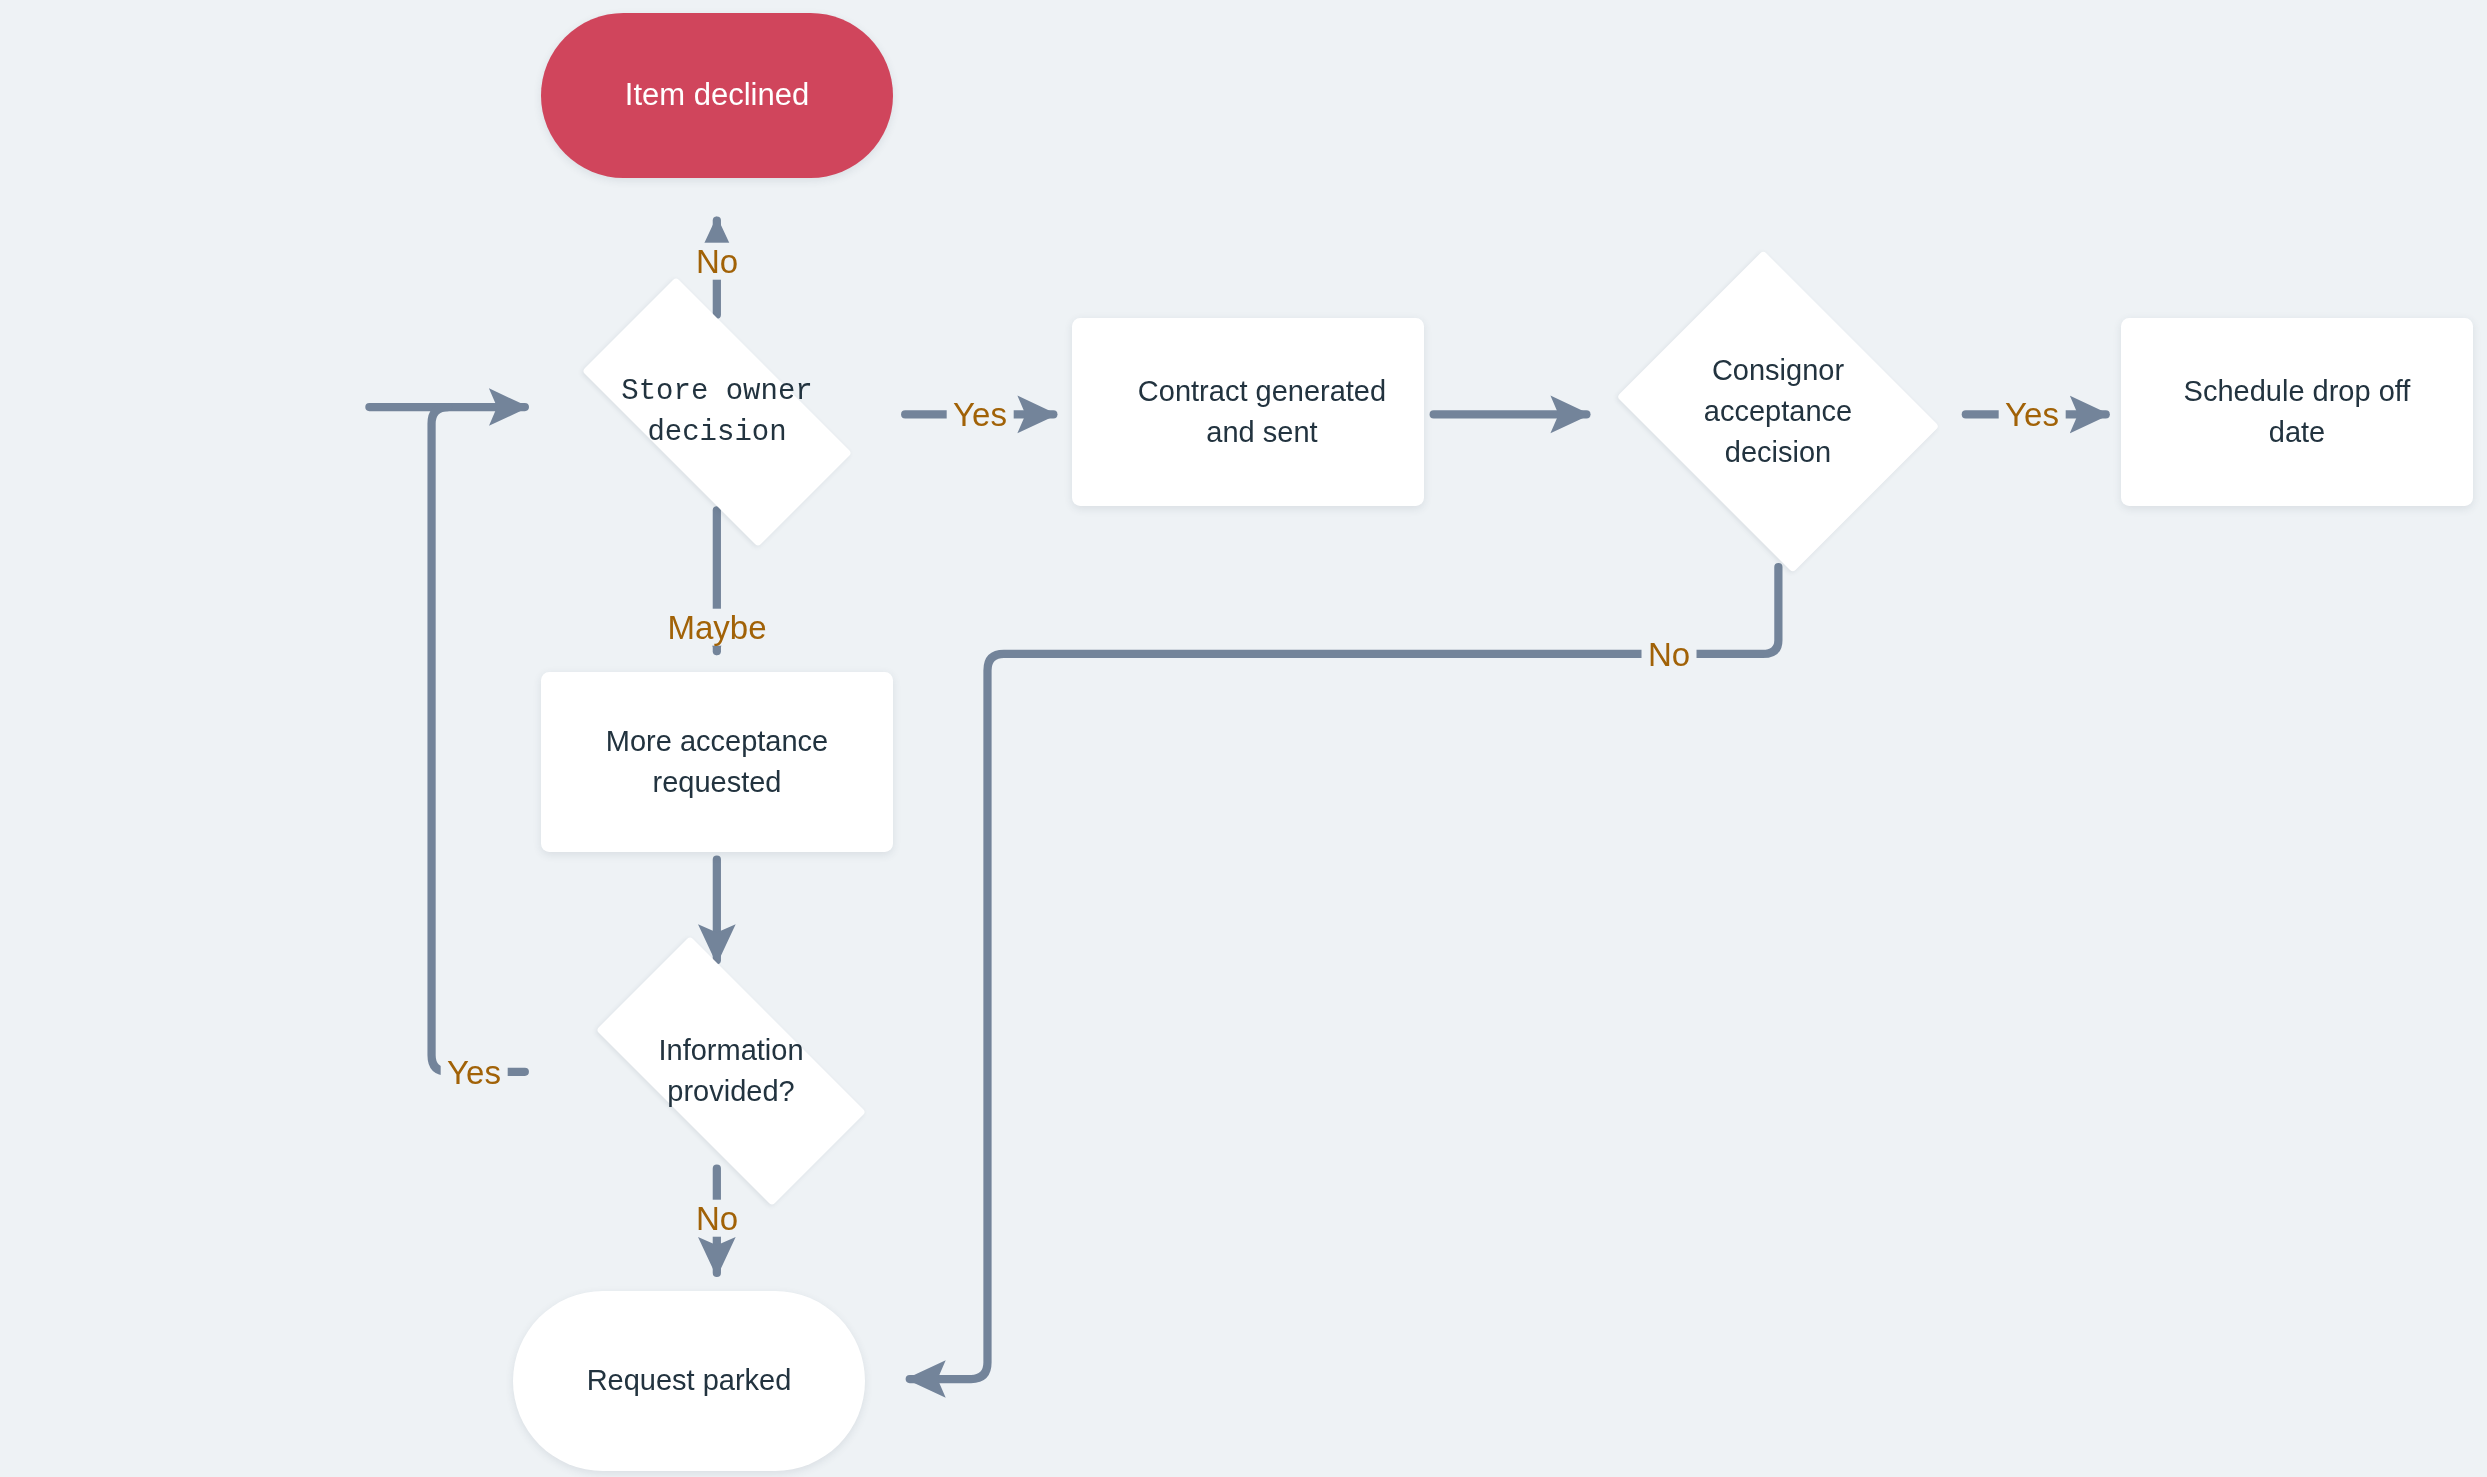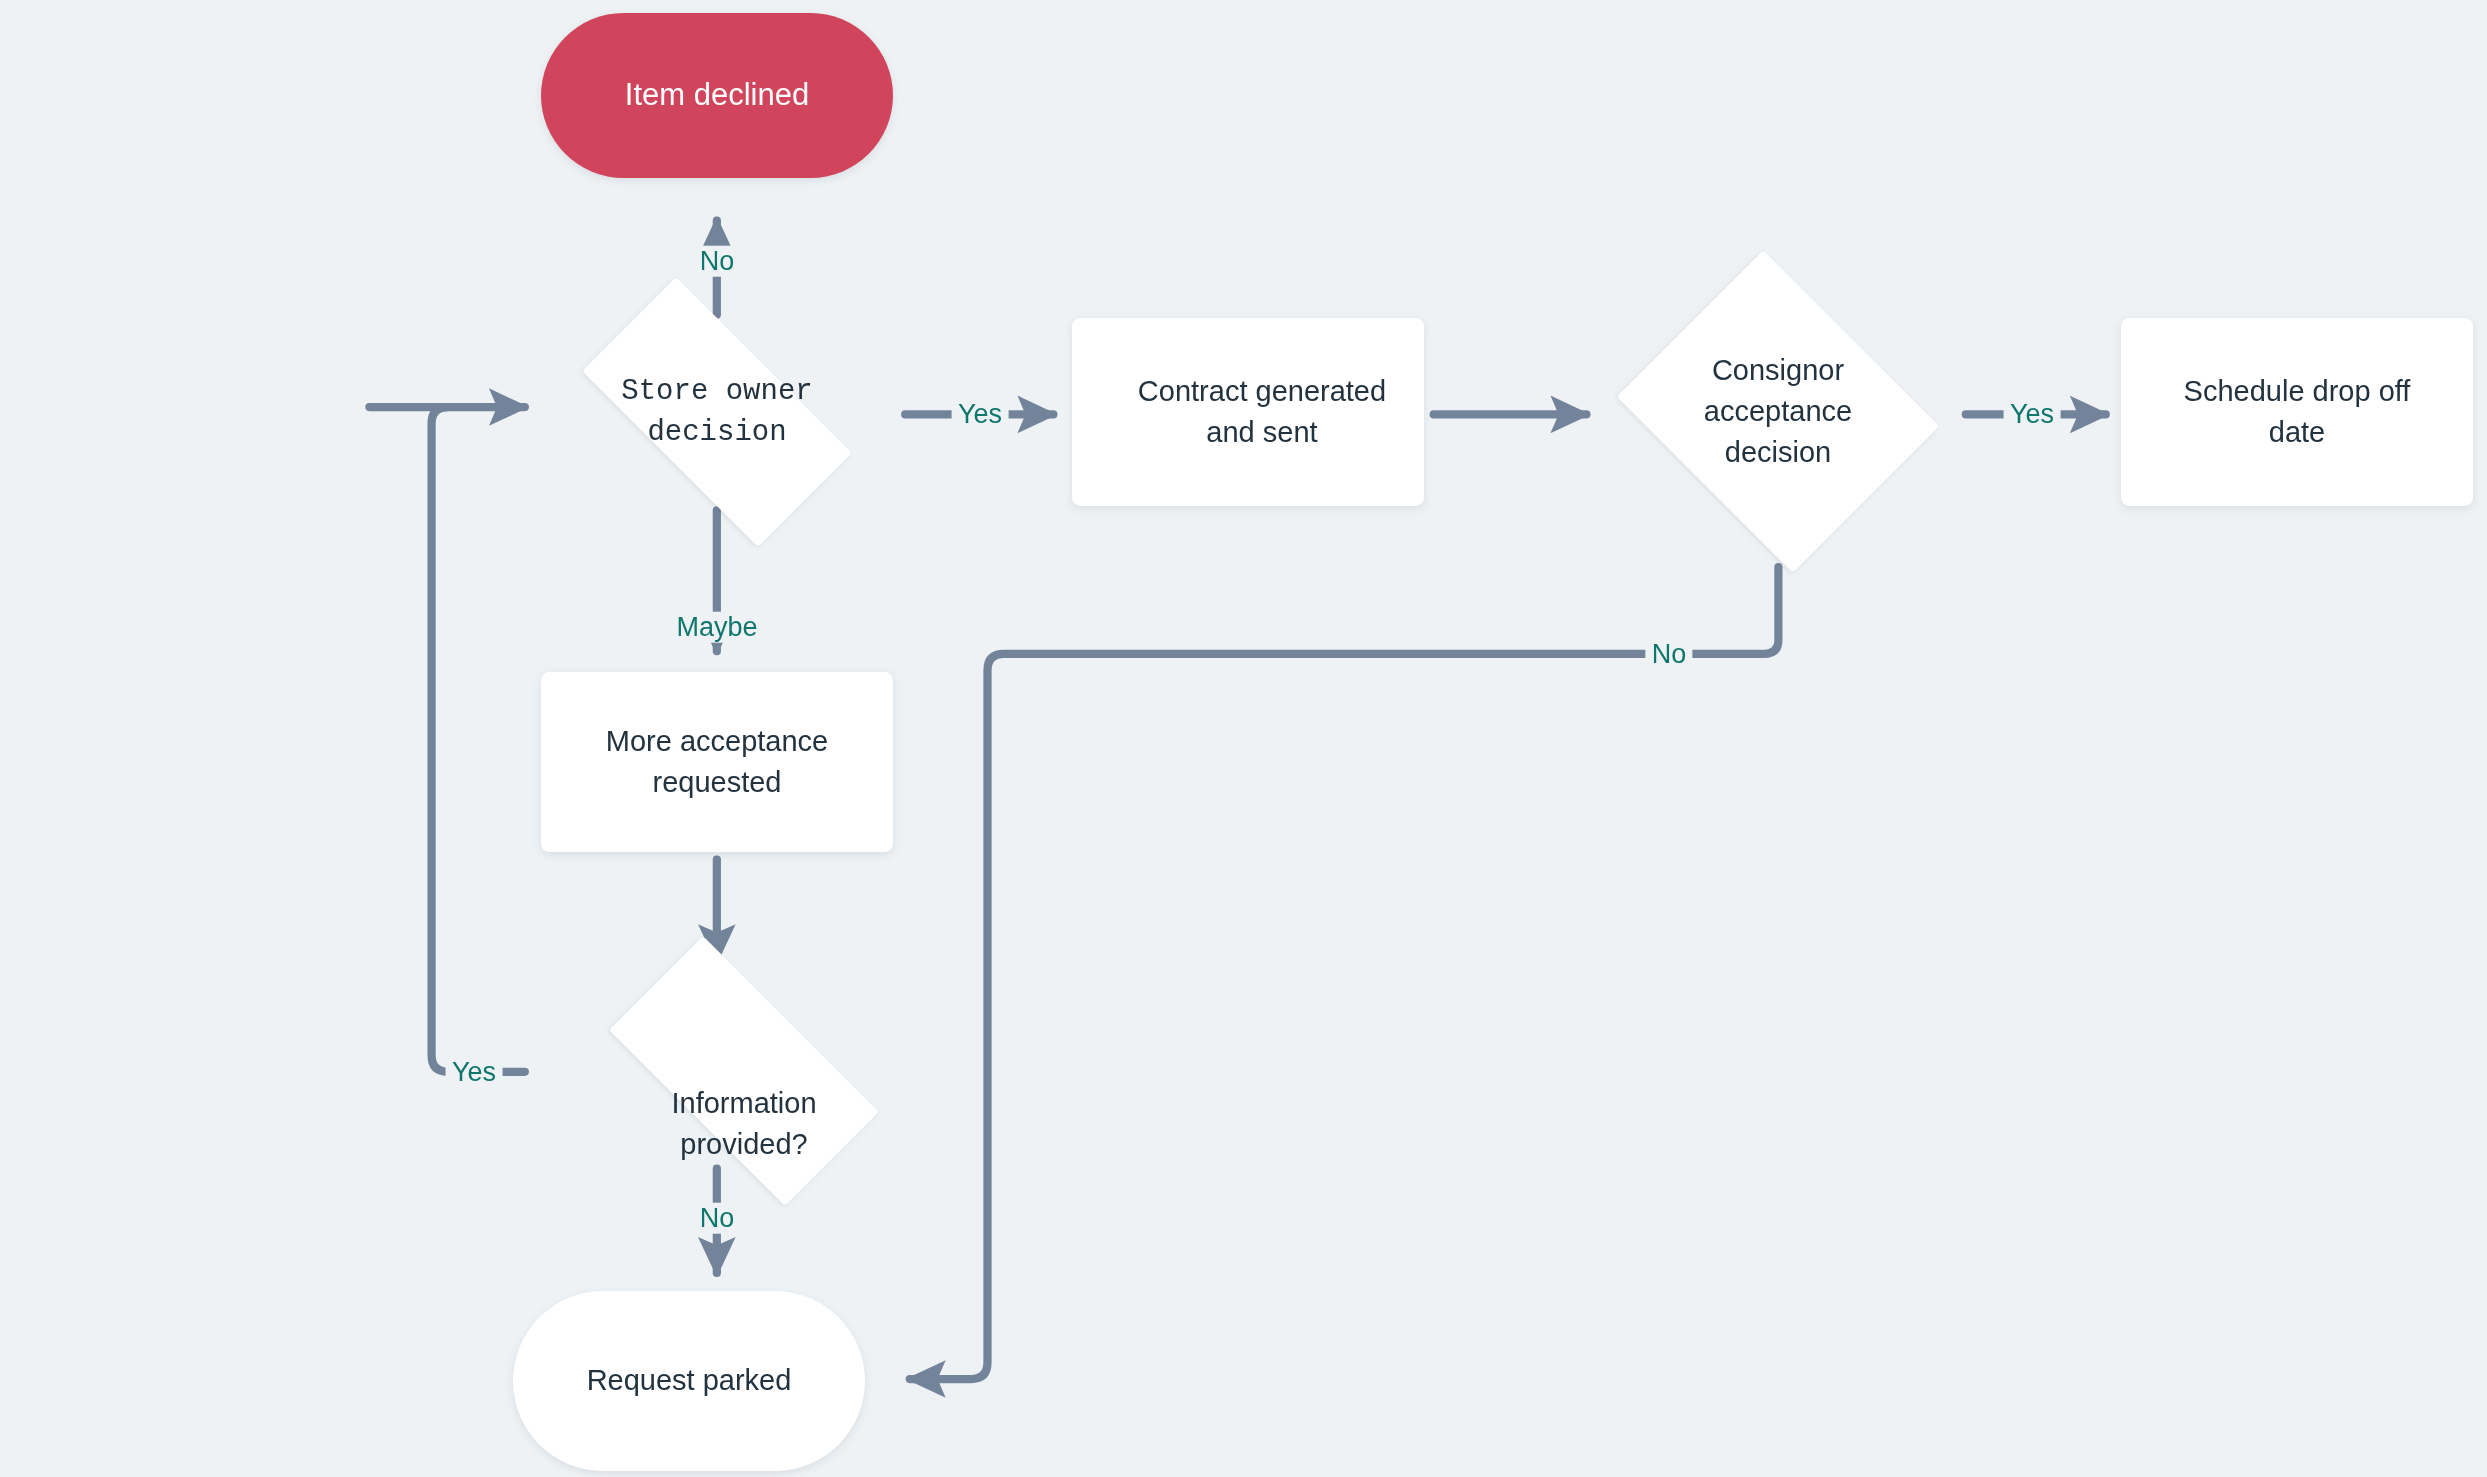--- a/index.html
+++ b/index.html
@@ -68,22 +68,22 @@
   .fill-red    { background: #D0455C; color: #ffffff; }
   .fill-white  { background: #ffffff; color: #22333F; }
 
   .node-label.dark  { color: #22333F; }
   .node-label.light { color: #ffffff; }
 
   
   .edge-label {
     position: absolute;
     background: #eef2f5;
-    color: #0f766e;
-    font-size: 27px;
+    color: #a16207;
+    font-size: 33px;
     line-height: 1;
     padding: 1.8px 6.4px;
     transform: translate(-50%, -50%);
     white-space: nowrap;
     z-index: 3;
     font-family: "Liberation Sans", sans-serif;
   }
 </style>
 </head>
 <body>
@@ -136,21 +136,21 @@
   <div class="node shape-rect fill-white" style="left: 2121px; top: 318px; width: 352px; height: 188px;">
     <span class="node-label dark" style="font-size: 29px;">Schedule drop off
 date</span>
   </div>
 
   <div class="node shape-rect fill-white" style="left: 541px; top: 672px; width: 352px; height: 180px;">
     <span class="node-label dark" style="font-size: 29px;">More acceptance
 requested</span>
   </div>
 
-  <div class="node shape-diamond" style="left: 568px; top: 977px; width: 352px; height: 188px; align-items: flex-end;">
+  <div class="node shape-diamond" style="left: 555px; top: 977px; width: 352px; height: 188px;">
     <span class="diamond-bg"></span>
     <span class="node-label dark" style="font-size: 29px;">Information
 provided?</span>
   </div>
 
   <div class="node shape-pill fill-white" style="left: 513px; top: 1291px; width: 352px; height: 180px;">
     <span class="node-label dark" style="font-size: 29px;">Request parked</span>
   </div>
 
   <div class="edge-label" style="left: 717px; top: 261px;">No</div>

